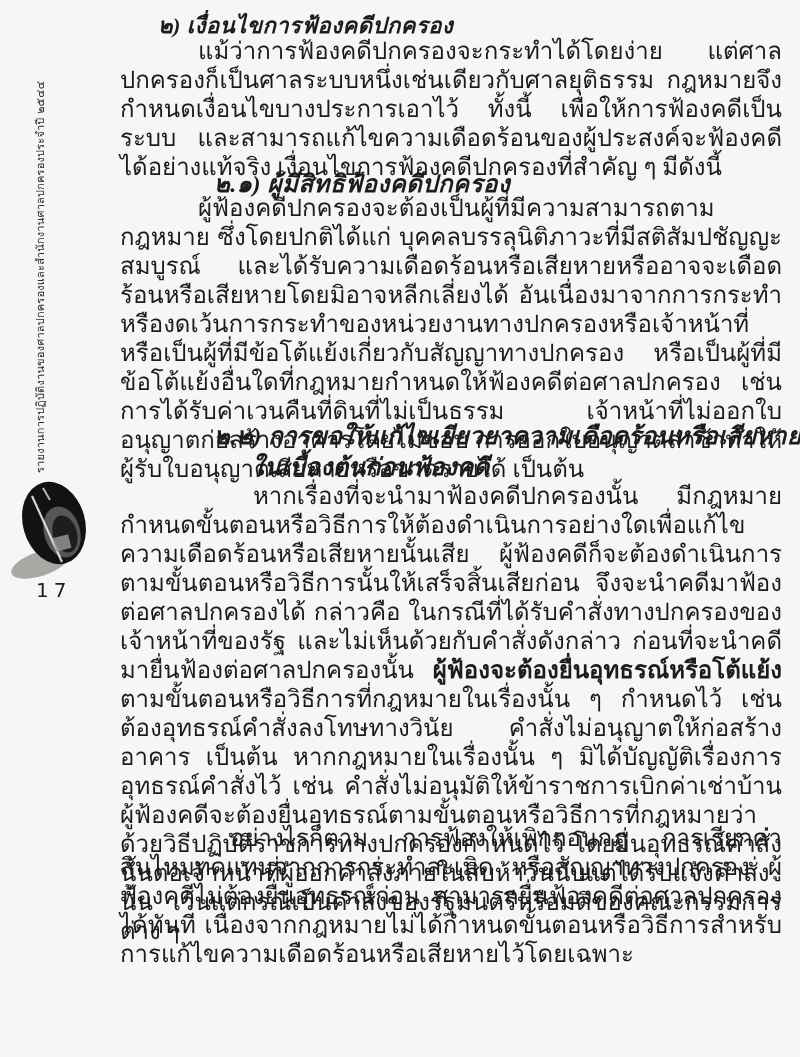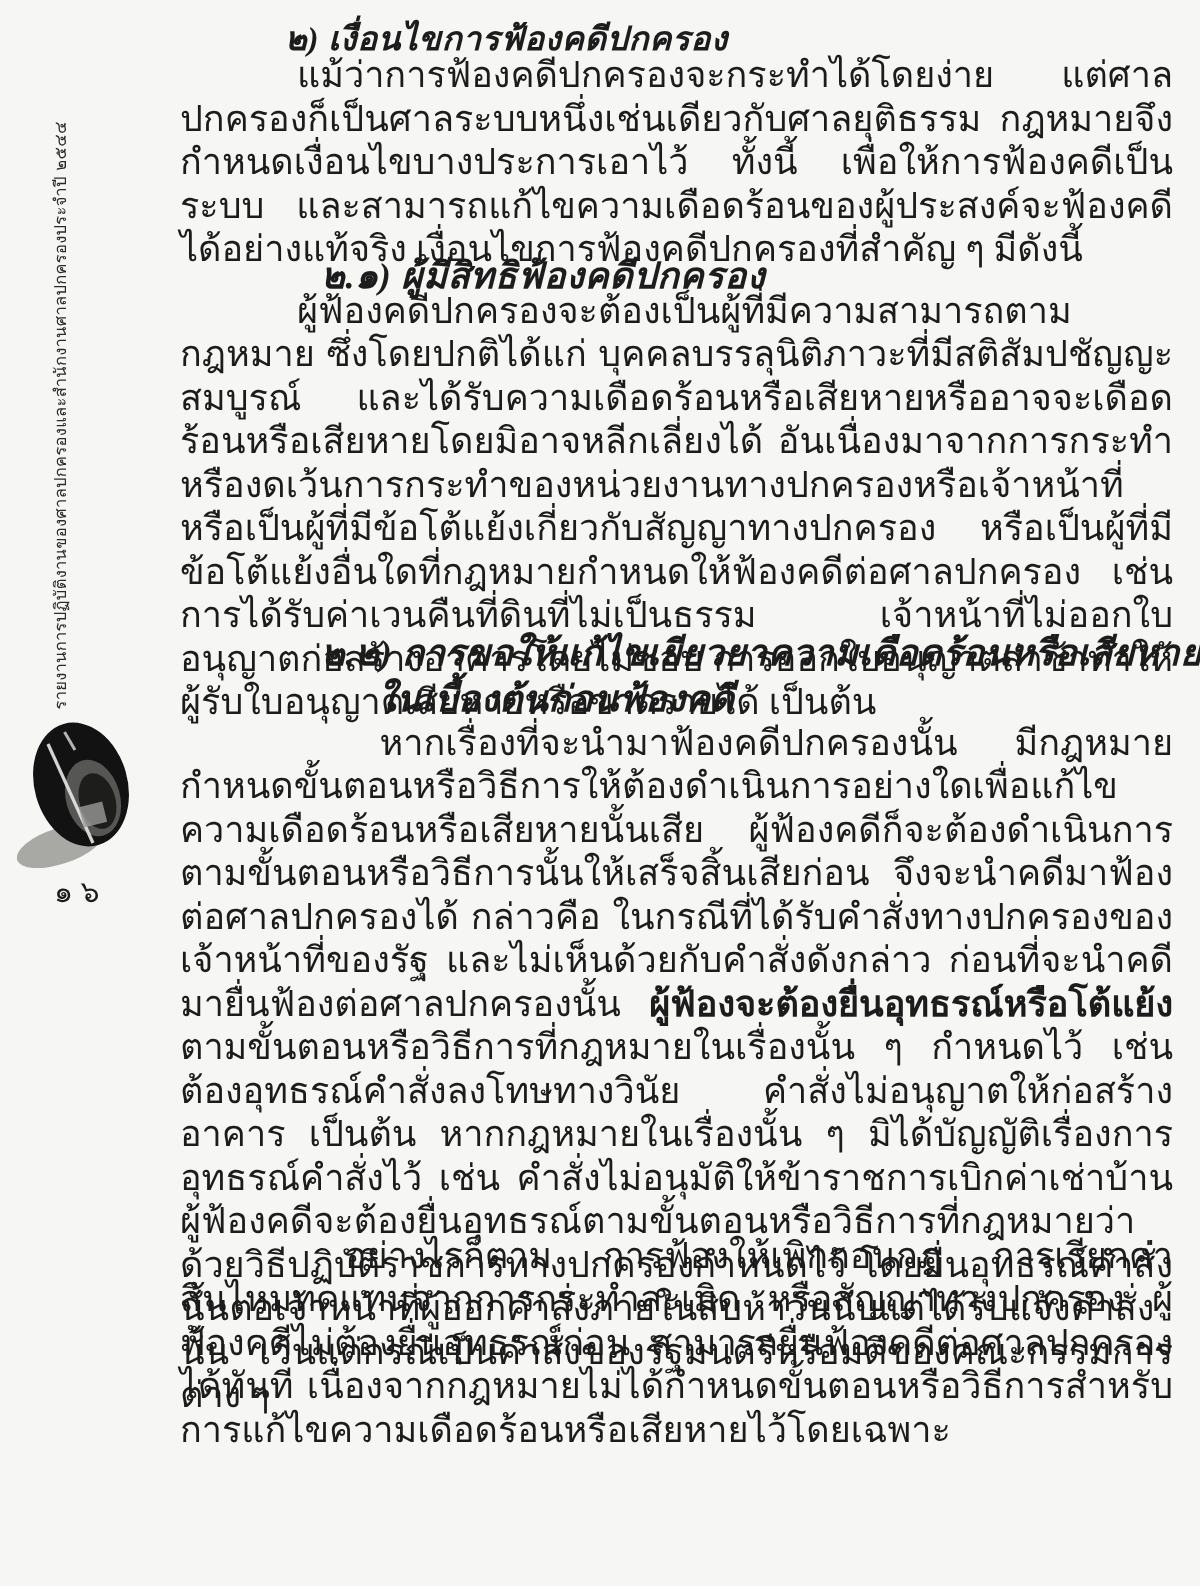--- a/index.html
+++ b/index.html
@@ -60,21 +60,21 @@
   }
   .page-number {
     position: absolute;
     left: 36px;
     top: 578px;
     font-size: 20px;
     letter-spacing: 5px;
     font-family: "DejaVu Sans", sans-serif;
   }
   
-  #sec2-heading   { left: 158px; top: 8px;   font-size: 22px; margin-left: 32px; }
+  #sec2-heading   { left: 158px; top: 8px;   font-size: 22px; }
   #sec2-intro     { top: 37px; }
   #sec21-heading  { left: 214px; top: 164px; }
   #sec21-body     { top: 194px; }
   #sec22-heading  { left: 214px; top: 421px; width: 568px;
                     padding-left: 38px; text-indent: -38px; }
   #sec22-body     { top: 482px; }
   #closing-para   { top: 824px; }
 </style>
 </head>
 <body>
@@ -86,21 +86,21 @@
   <svg class="ring-figure" viewBox="0 0 88 106">
     <ellipse cx="30" cy="88" rx="30" ry="12" fill="#8d8d8b" opacity="0.75" transform="rotate(-18 30 88)"></ellipse>
     <ellipse cx="44" cy="47" rx="31" ry="42" fill="#121212" transform="rotate(-16 44 47)"></ellipse>
     <ellipse cx="52" cy="56" rx="18" ry="26" fill="#565654" transform="rotate(-16 52 56)"></ellipse>
     <ellipse cx="55" cy="58" rx="12" ry="19" fill="#1d1d1b" transform="rotate(-16 55 58)"></ellipse>
     <path d="M22 20 L52 86" stroke="#e8e8e6" stroke-width="2.2" opacity="0.9"></path>
     <path d="M33 12 L40 24" stroke="#dcdcda" stroke-width="2" opacity="0.8"></path>
     <rect x="44" y="60" width="16" height="14" fill="#9a9a98" opacity="0.8" transform="rotate(-14 52 67)"></rect>
   </svg>
 
-  <div class="page-number">๑๖</div>
+  <div class="page-number">17</div>
 
   <h2 class="heading" id="sec2-heading">๒) เงื่อนไขการฟ้องคดีปกครอง</h2>
 
   <p class="body-text indent-78" id="sec2-intro">แม้ว่าการฟ้องคดีปกครองจะกระทำได้โดยง่าย แต่ศาลปกครองก็เป็นศาลระบบหนึ่งเช่นเดียวกับศาลยุติธรรม กฎหมายจึงกำหนดเงื่อนไขบางประการเอาไว้ ทั้งนี้ เพื่อให้การฟ้องคดีเป็นระบบ และสามารถแก้ไขความเดือดร้อนของผู้ประสงค์จะฟ้องคดีได้อย่างแท้จริง เงื่อนไขการฟ้องคดีปกครองที่สำคัญ ๆ มีดังนี้</p>
 
   <h3 class="heading" id="sec21-heading">๒.๑) ผู้มีสิทธิฟ้องคดีปกครอง</h3>
 
   <p class="body-text indent-78" id="sec21-body">ผู้ฟ้องคดีปกครองจะต้องเป็นผู้ที่มีความสามารถตามกฎหมาย ซึ่งโดยปกติได้แก่ บุคคลบรรลุนิติภาวะที่มีสติสัมปชัญญะสมบูรณ์ และได้รับความเดือดร้อนหรือเสียหายหรืออาจจะเดือดร้อนหรือเสียหายโดยมิอาจหลีกเลี่ยงได้ อันเนื่องมาจากการกระทำ หรืองดเว้นการกระทำของหน่วยงานทางปกครองหรือเจ้าหน้าที่ หรือเป็นผู้ที่มีข้อโต้แย้งเกี่ยวกับสัญญาทางปกครอง หรือเป็นผู้ที่มีข้อโต้แย้งอื่นใดที่กฎหมายกำหนดให้ฟ้องคดีต่อศาลปกครอง เช่น การได้รับค่าเวนคืนที่ดินที่ไม่เป็นธรรม เจ้าหน้าที่ไม่ออกใบอนุญาตก่อสร้างอาคารโดยไม่ชอบ การออกใบอนุญาตล่าช้าทำให้ผู้รับใบอนุญาตเสียหายหรือขาดรายได้ เป็นต้น</p>
 
   <h3 class="heading heading-wrap" id="sec22-heading">๒.๒) การขอให้แก้ไขเยียวยาความเดือดร้อนหรือเสียหายในเบื้องต้นก่อนฟ้องคดี</h3>

